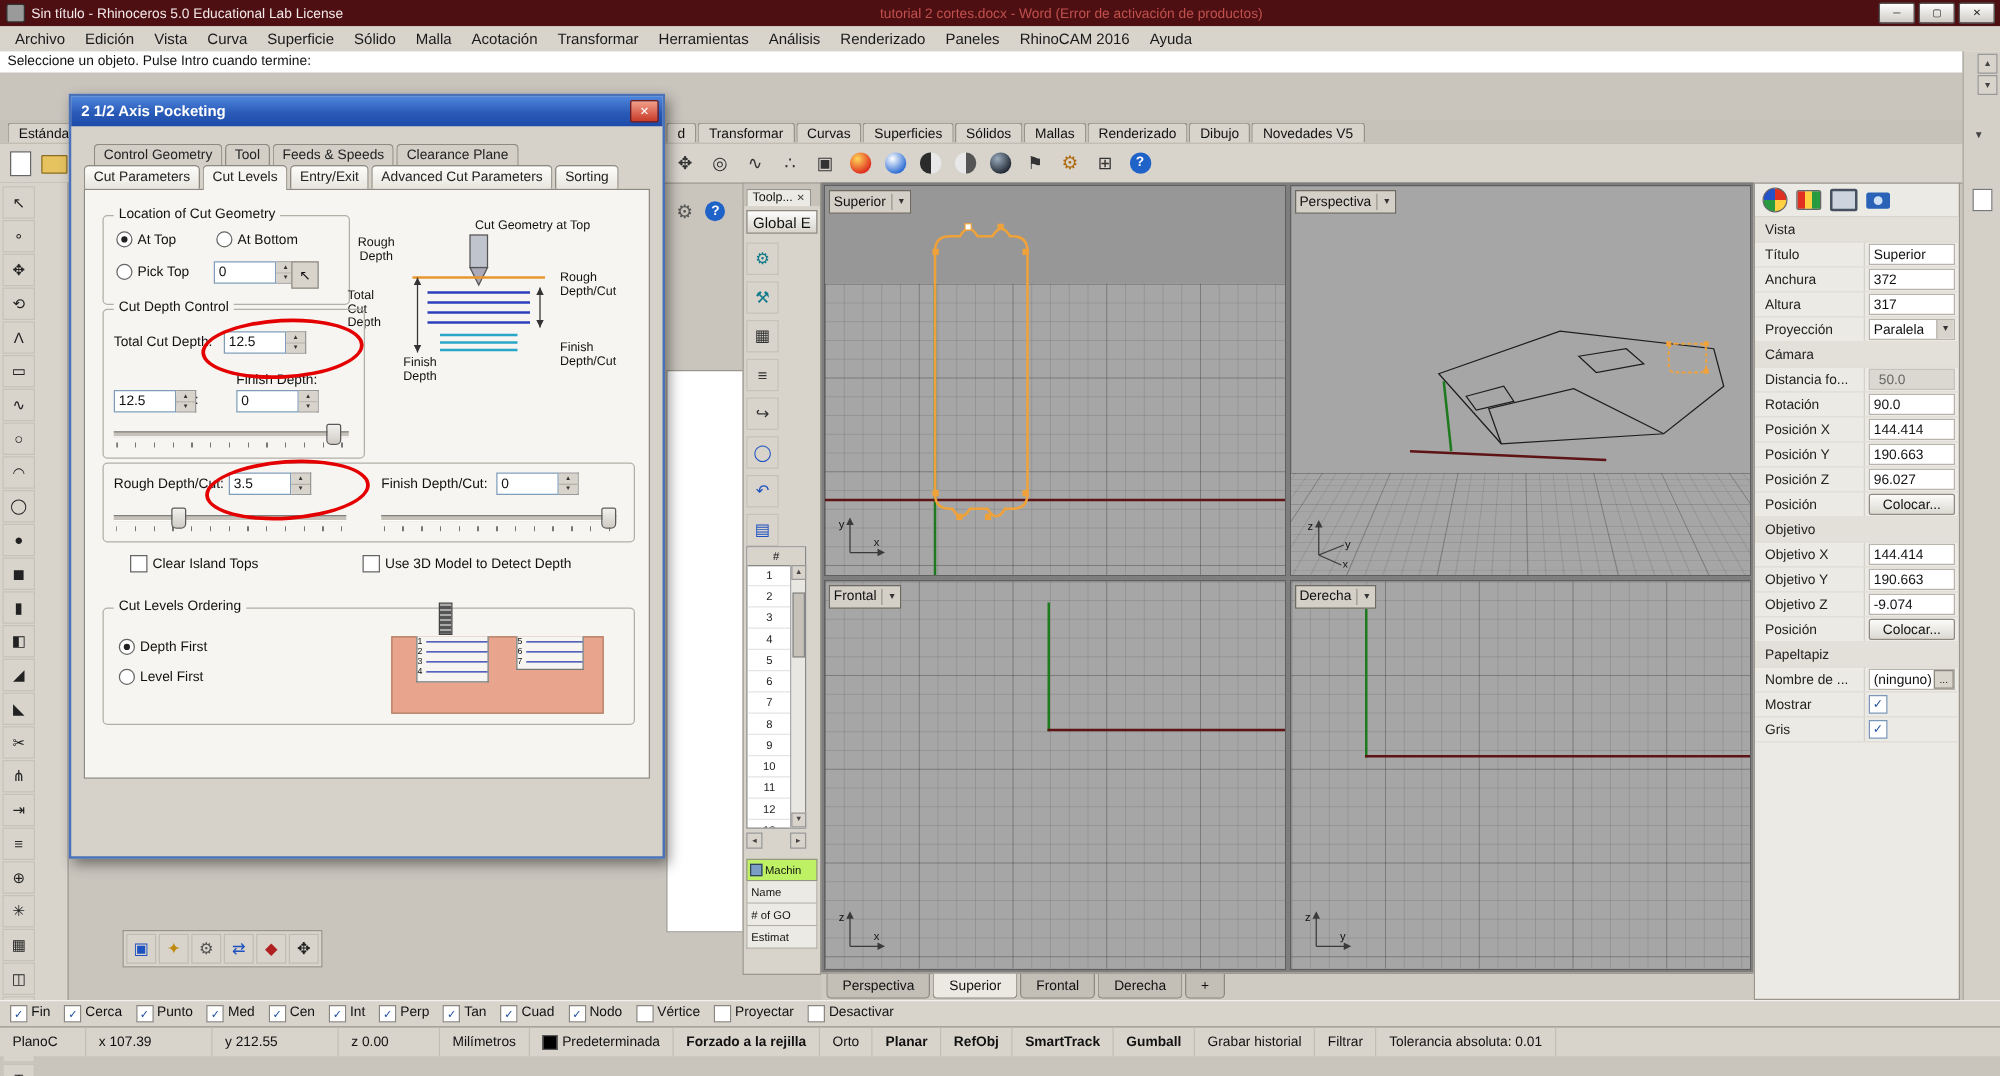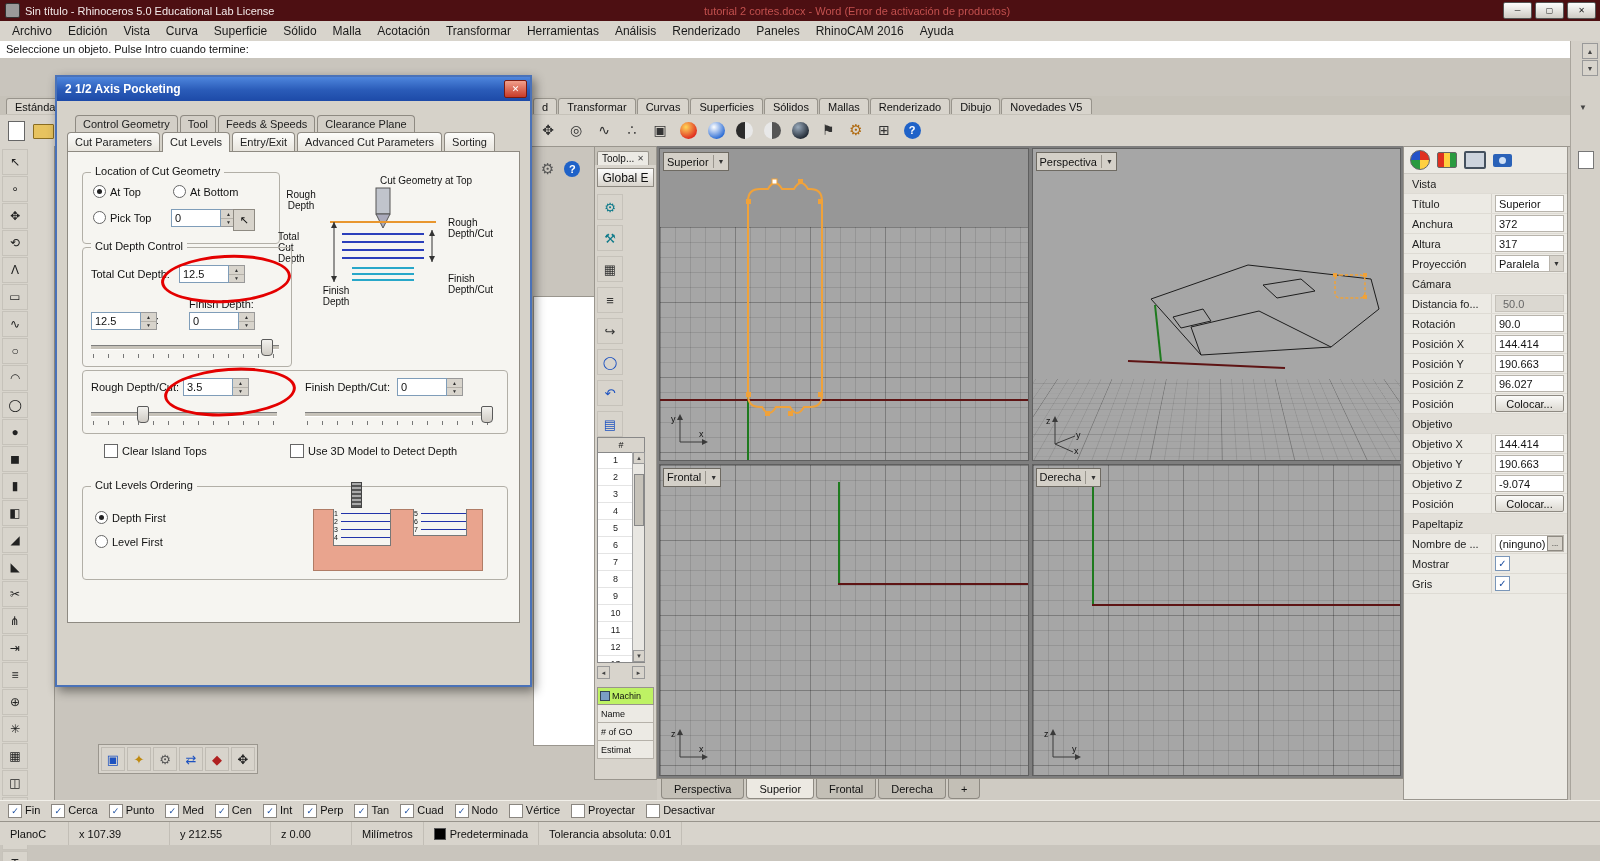--- a/index.html
+++ b/index.html
@@ -912,20 +912,38 @@
   <div id="statusbar">
     <div class="sbcell" style="min-width:48px">PlanoC</div>
     <div class="sbcell" style="min-width:80px">x 107.39</div>
     <div class="sbcell" style="min-width:80px">y 212.55</div>
     <div class="sbcell" style="min-width:60px">z 0.00</div>
     <div class="sbcell">Milímetros</div>
     <div class="sbcell">
       <span class="layerchip"></span>
       <span>Predeterminada</span>
     </div>
+    <div class="sb-toggles">
+
+        <div class="sbcell sb-bold">Forzado a la rejilla</div>
+
+        <div class="sbcell">Orto</div>
+
+        <div class="sbcell sb-bold">Planar</div>
+
+        <div class="sbcell sb-bold">RefObj</div>
+
+        <div class="sbcell sb-bold">SmartTrack</div>
+
+        <div class="sbcell sb-bold">Gumball</div>
+
+        <div class="sbcell">Grabar historial</div>
+
+        <div class="sbcell">Filtrar</div>
+      </div>
     <div class="sbcell">Tolerancia absoluta: 0.01</div>
   </div>
 
   <div id="dialog">
     <div class="dlg-titlebar">
       <span>2 1/2 Axis Pocketing</span>
       <div class="dlg-close">✕</div>
     </div>
 
     <div class="dlg-tabs">

